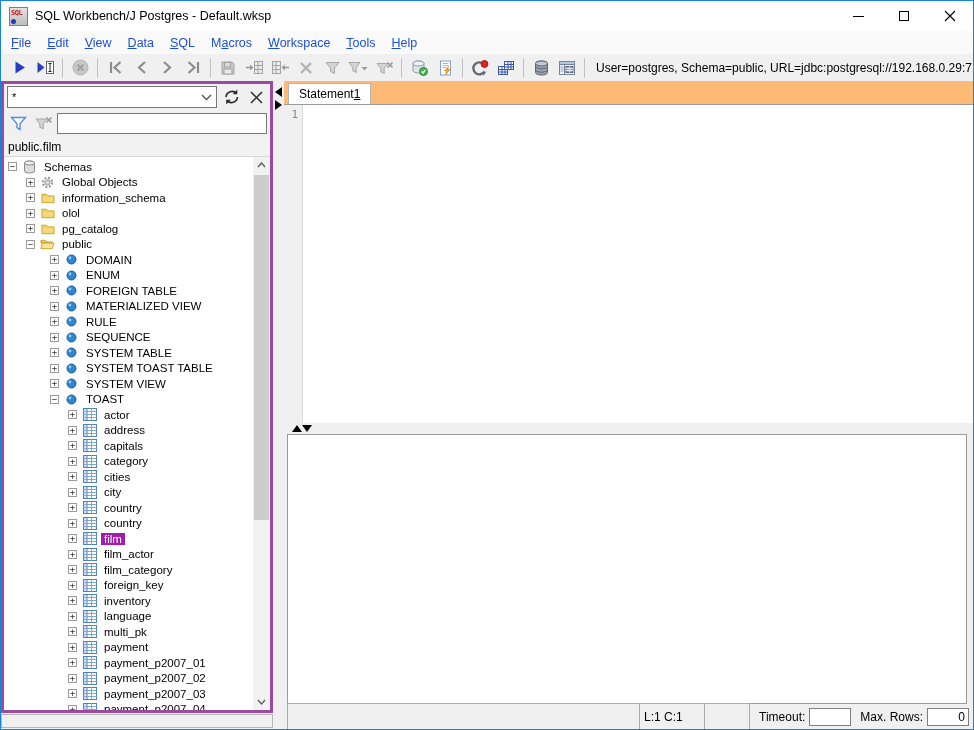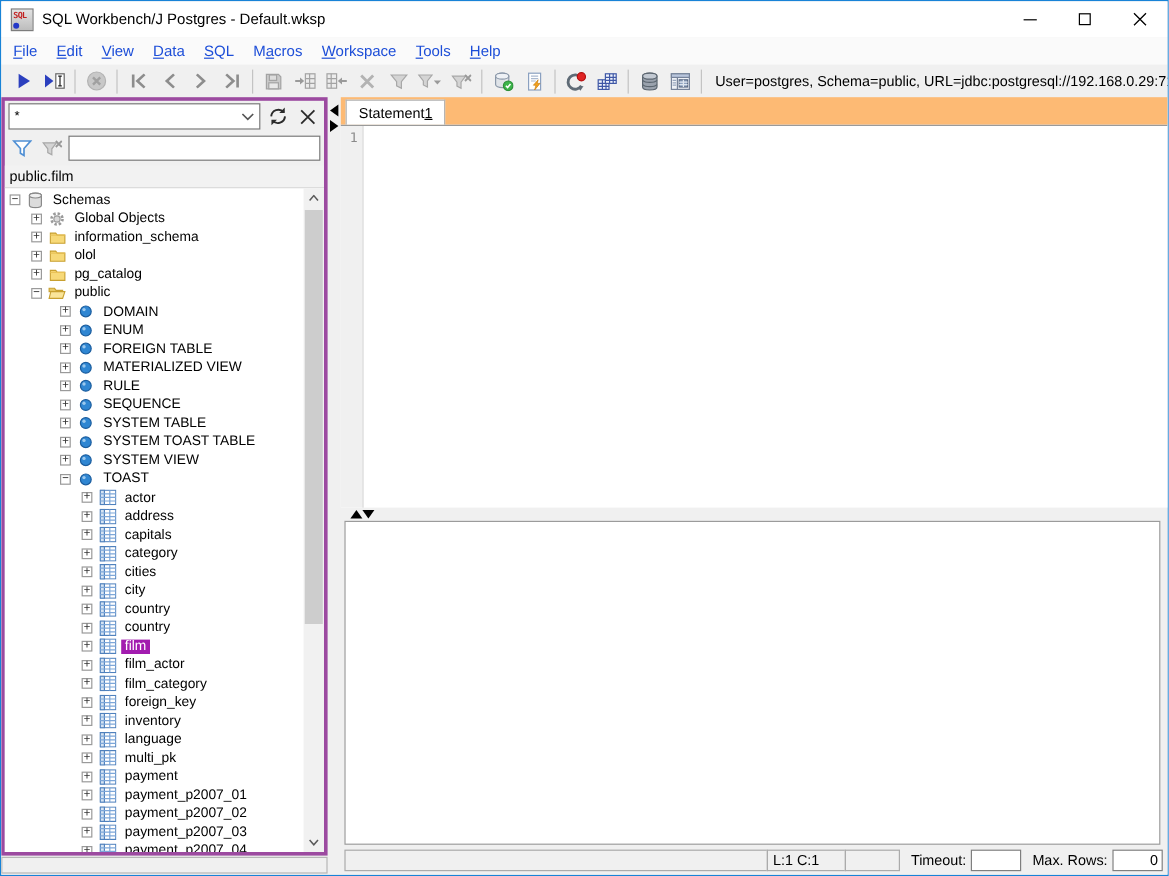--- a/index.html
+++ b/index.html
@@ -79,21 +79,21 @@
   .editor { flex:1; display:flex; border-top:1px solid #9a9a9a; background:#fff; min-height:0; }
   .gutter { width:19px; background:#f0f0f0; border-right:1px solid #dcdcdc; text-align:right;
             padding:3px 4px 0 0; font:11px "DejaVu Sans Mono",monospace; color:#8a8a8a; flex:none; }
   .editor-area { flex:1; }
   .hsplit { height:11px; display:flex; align-items:center; padding-left:8px; flex:none; }
   .tri-up   { width:0; height:0; border:5px solid transparent; border-top:none; border-bottom:7px solid #000; }
   .tri-down { width:0; height:0; border:5px solid transparent; border-bottom:none; border-top:7px solid #000; }
   .msg-box { height:270px; margin:0 6px 1px 3px; border:1px solid #9b9b9b; background:#fff; flex:none; }
 
   .statusbar { height:24px; display:flex; align-items:center; padding:0 4px 0 3px; font-size:12px; flex:none; }
-  .seg { height:18px; border:1px solid #ababab; background:#f0f0f0; }
+  .seg { height:28px; border:1px solid #ababab; background:#f0f0f0; }
   .seg-grow { flex:1; }
   .seg-lc { width:66px; display:flex; align-items:center; padding-left:4px; margin-left:-1px; }
   .seg-sp { width:46px; margin-left:-1px; }
   .sb-label { margin:0 4px 0 9px; white-space:nowrap; }
   .sb-input { width:42px; height:18px; border:1px solid #7f7f7f; font-size:12px; padding:0 3px;
               font-family:"Liberation Sans",sans-serif; }
   .sb-input.right { text-align:right; }
 </style>
 </head>
 <body>

